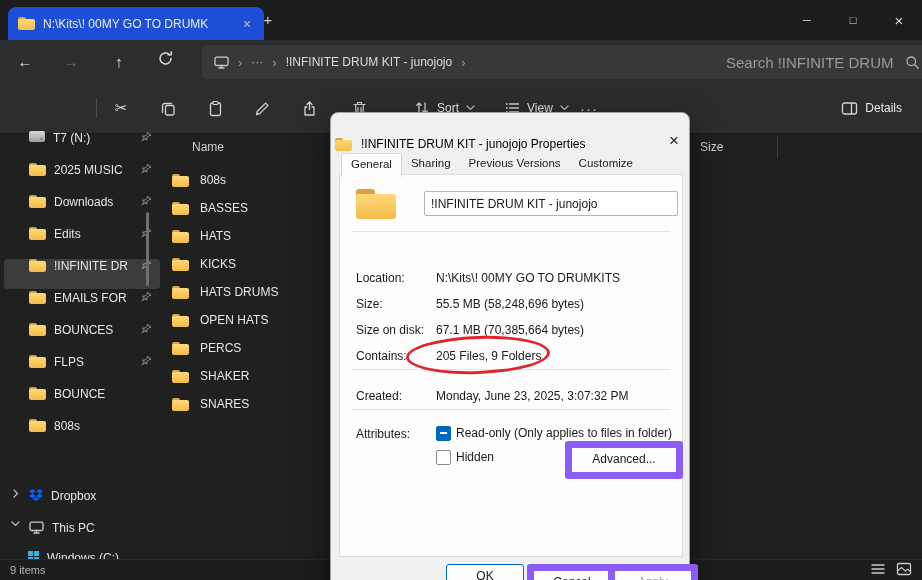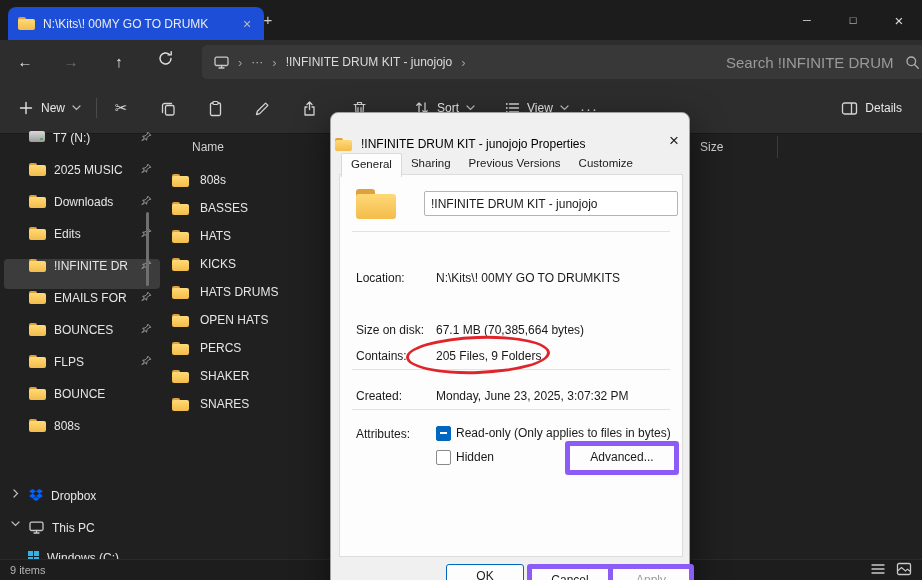--- a/index.html
+++ b/index.html
@@ -93,21 +93,21 @@
   .name-input { position:absolute; left:84px; top:16px; width:240px; height:23px; border:1px solid #b4b4b4;
                 border-radius:2px; font-family:"Liberation Sans",sans-serif; font-size:12px;
                 padding:0 6px; color:#1a1a1a; background:#fff; }
   .hr { position:absolute; left:12px; right:12px; height:1px; background:#e2e2e2; }
   .frow { position:absolute; left:16px; right:10px; display:flex; }
   .flabel { width:80px; flex:none; }
   .chk { position:absolute; width:13px; height:13px; border-radius:2px; }
   .chk.on { left:96px; top:251px; background:#0067c0; border:1px solid #0067c0; }
   .chk.on::after { content:""; position:absolute; left:3px; top:5px; width:7px; height:2px; background:#fff; }
   .chk.off { left:96px; top:275px; background:#fff; border:1px solid #8a8a8a; }
-  .push-btn { position:absolute; background:#fdfdfd; border:5px solid #8b5cf6; border-radius:3px;
+  .push-btn { position:absolute; background:#fdfdfd; border:7px solid #8b5cf6; border-radius:3px;
               font-size:12px; text-align:center; color:#1a1a1a; }
   .advanced-btn { left:225px; top:266px; width:104px; height:24px; line-height:22px; }
   .dlg-btn { top:451px; width:76px; height:24px; line-height:22px; }
   .dlg-btn.ok { left:115px; border:1px solid #0067c0; }
   .dlg-btn.cancel { left:196px; }
   .dlg-btn.apply { left:277px; color:#9a9a9a; }
 
   .red-ellipse { position:absolute; left:406px; top:336px; width:138px; height:32px;
                  border:3px solid #e0242b; border-radius:50%; transform:rotate(-2deg);
                  z-index:60; pointer-events:none; }
@@ -154,29 +154,20 @@
 
   <div class="searchbar">
     <input class="search-input" placeholder="Search !INFINITE DRUM" style="">
     <svg width="15" height="15" viewBox="0 0 15 15">
         <circle cx="6.3" cy="6.3" r="4.3" stroke="#b0b0b0" stroke-width="1.3" fill="none"></circle>
         <path d="M9.5 9.5l3.8 3.8" stroke="#b0b0b0" stroke-width="1.3" stroke-linecap="round"></path>
       </svg>
   </div>
 
   <div class="toolrow">
-    <div class="tbtn" style="left:8px">
-      <svg width="16" height="16" viewBox="0 0 16 16">
-          <path d="M8 2.5v11M2.5 8h11" stroke="#e2e2e2" stroke-width="1.4" stroke-linecap="round"></path>
-        </svg>
-      <span>New</span>
-      <svg width="9" height="6" viewBox="0 0 9 6">
-          <path d="M1 1l3.5 3.5L8 1" stroke="#bdbdbd" stroke-width="1.2" fill="none" stroke-linecap="round"></path>
-        </svg>
-    </div>
     <div class="tool-sep" style="left:96px"></div>
 
     <div class="icon-btn" style="left:104px">
       <span class="glyph">✂</span>
     </div>
     <div class="icon-btn" style="left:151px">
       <svg width="17" height="17" viewBox="0 0 17 17">
           <rect x="5.5" y="5.5" width="8.5" height="9.5" rx="1.5" stroke="#d4d4d4" stroke-width="1.3" fill="none"></rect>
           <path d="M11.5 3.5h-7a2 2 0 0 0-2 2v7" stroke="#d4d4d4" stroke-width="1.3" fill="none" stroke-linecap="round"></path>
         </svg>
@@ -433,39 +424,43 @@
 
   <div class="dlg-panel">
     <span class="fi-lg" style="position:absolute;left:16px;top:14px"></span>
     <input class="name-input" value="!INFINITE DRUM KIT - junojojo" style="">
     <div class="hr" style="top:56px"></div>
 
     <div class="frow" style="top:96px">
       <span class="flabel">Location:</span>
       <span>N:\Kits\! 00MY GO TO DRUMKITS</span>
     </div>
+    <div class="frow" style="top:122px">
+      <span class="flabel">Size:</span>
+      <span>55.5 MB (58,248,696 bytes)</span>
+    </div>
     <div class="frow" style="top:148px">
       <span class="flabel">Size on disk:</span>
       <span>67.1 MB (70,385,664 bytes)</span>
     </div>
     <div class="frow" style="top:174px">
       <span class="flabel">Contains:</span>
       <span>205 Files, 9 Folders</span>
     </div>
 
     <div class="hr" style="top:194px"></div>
     <div class="frow" style="top:214px">
       <span class="flabel">Created:</span>
       <span>Monday, June 23, 2025, 3:07:32 PM</span>
     </div>
     <div class="hr" style="top:234px"></div>
 
     <span style="position:absolute;left:16px;top:252px">Attributes:</span>
     <span class="chk on"></span>
-    <span style="position:absolute;left:116px;top:251px">Read-only (Only applies to files in bytes)</span>
+    <span style="position:absolute;left:116px;top:251px">Read-only (Only applies to files in folder)</span>
     <span class="chk off"></span>
     <span style="position:absolute;left:116px;top:275px">Hidden</span>
     <div class="push-btn advanced-btn">Advanced...</div>
   </div>
 
   <div class="push-btn dlg-btn ok">OK</div>
   <div class="push-btn dlg-btn cancel">Cancel</div>
   <div class="push-btn dlg-btn apply">Apply</div>
 </div>
 

